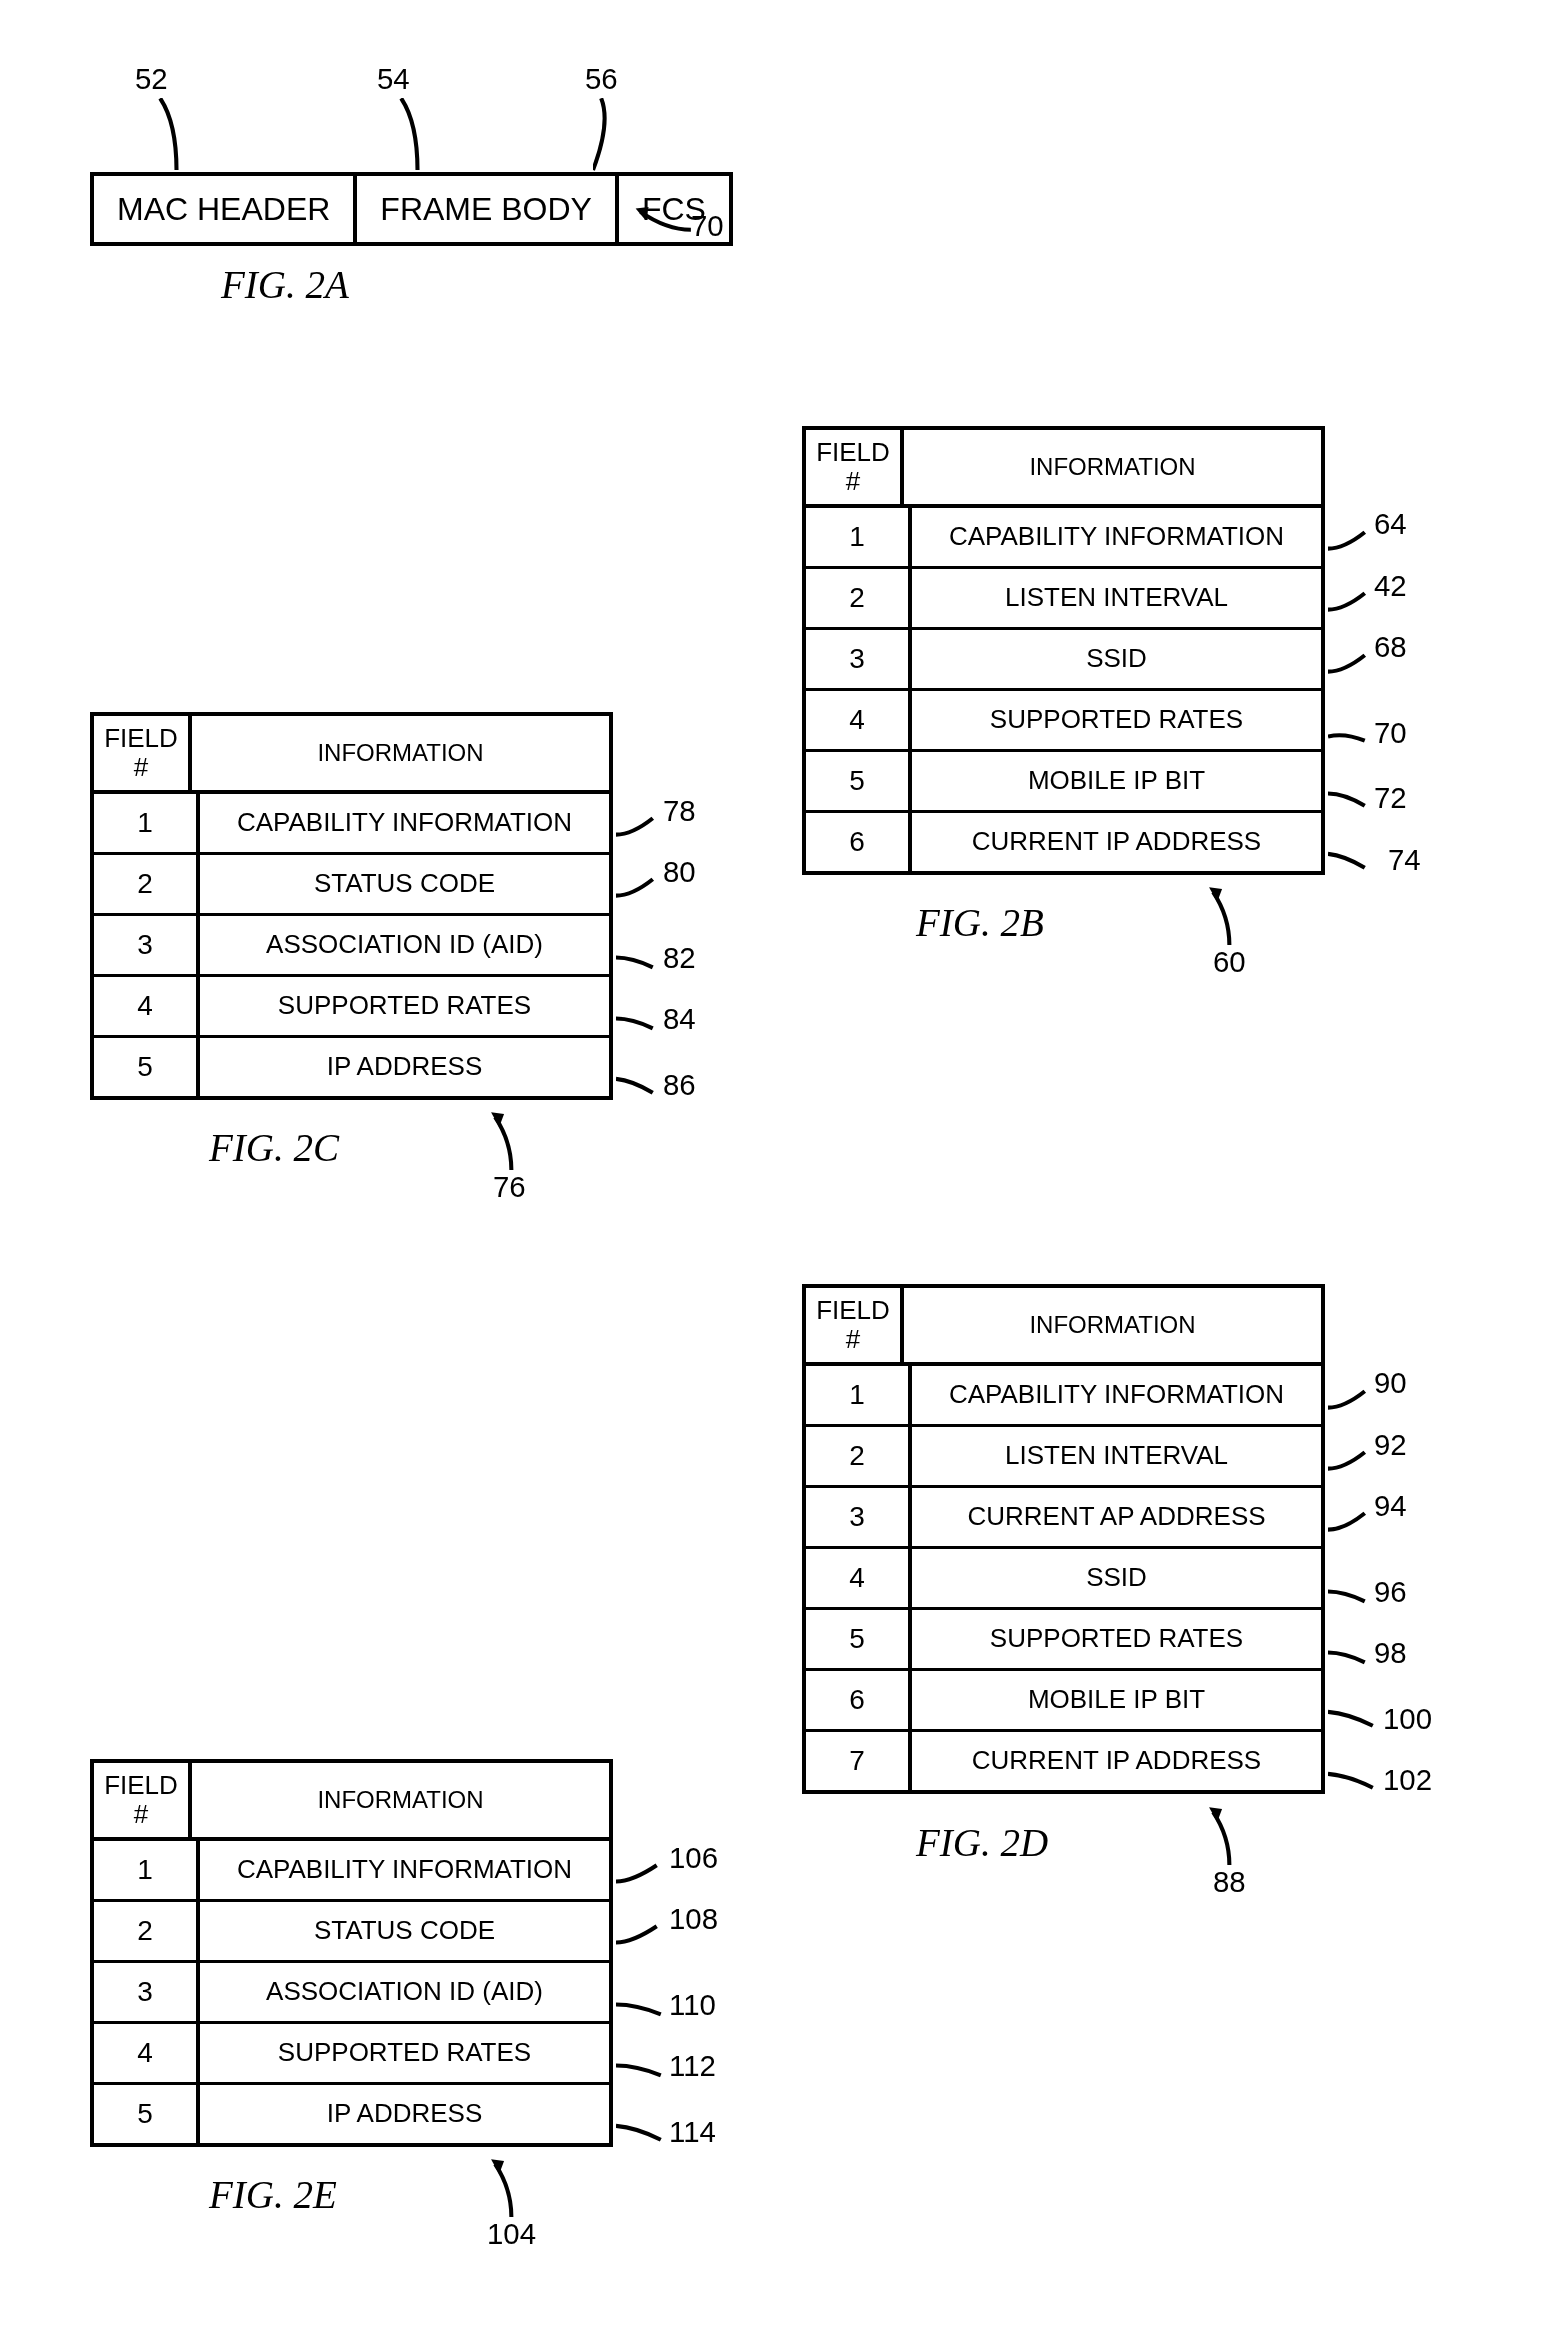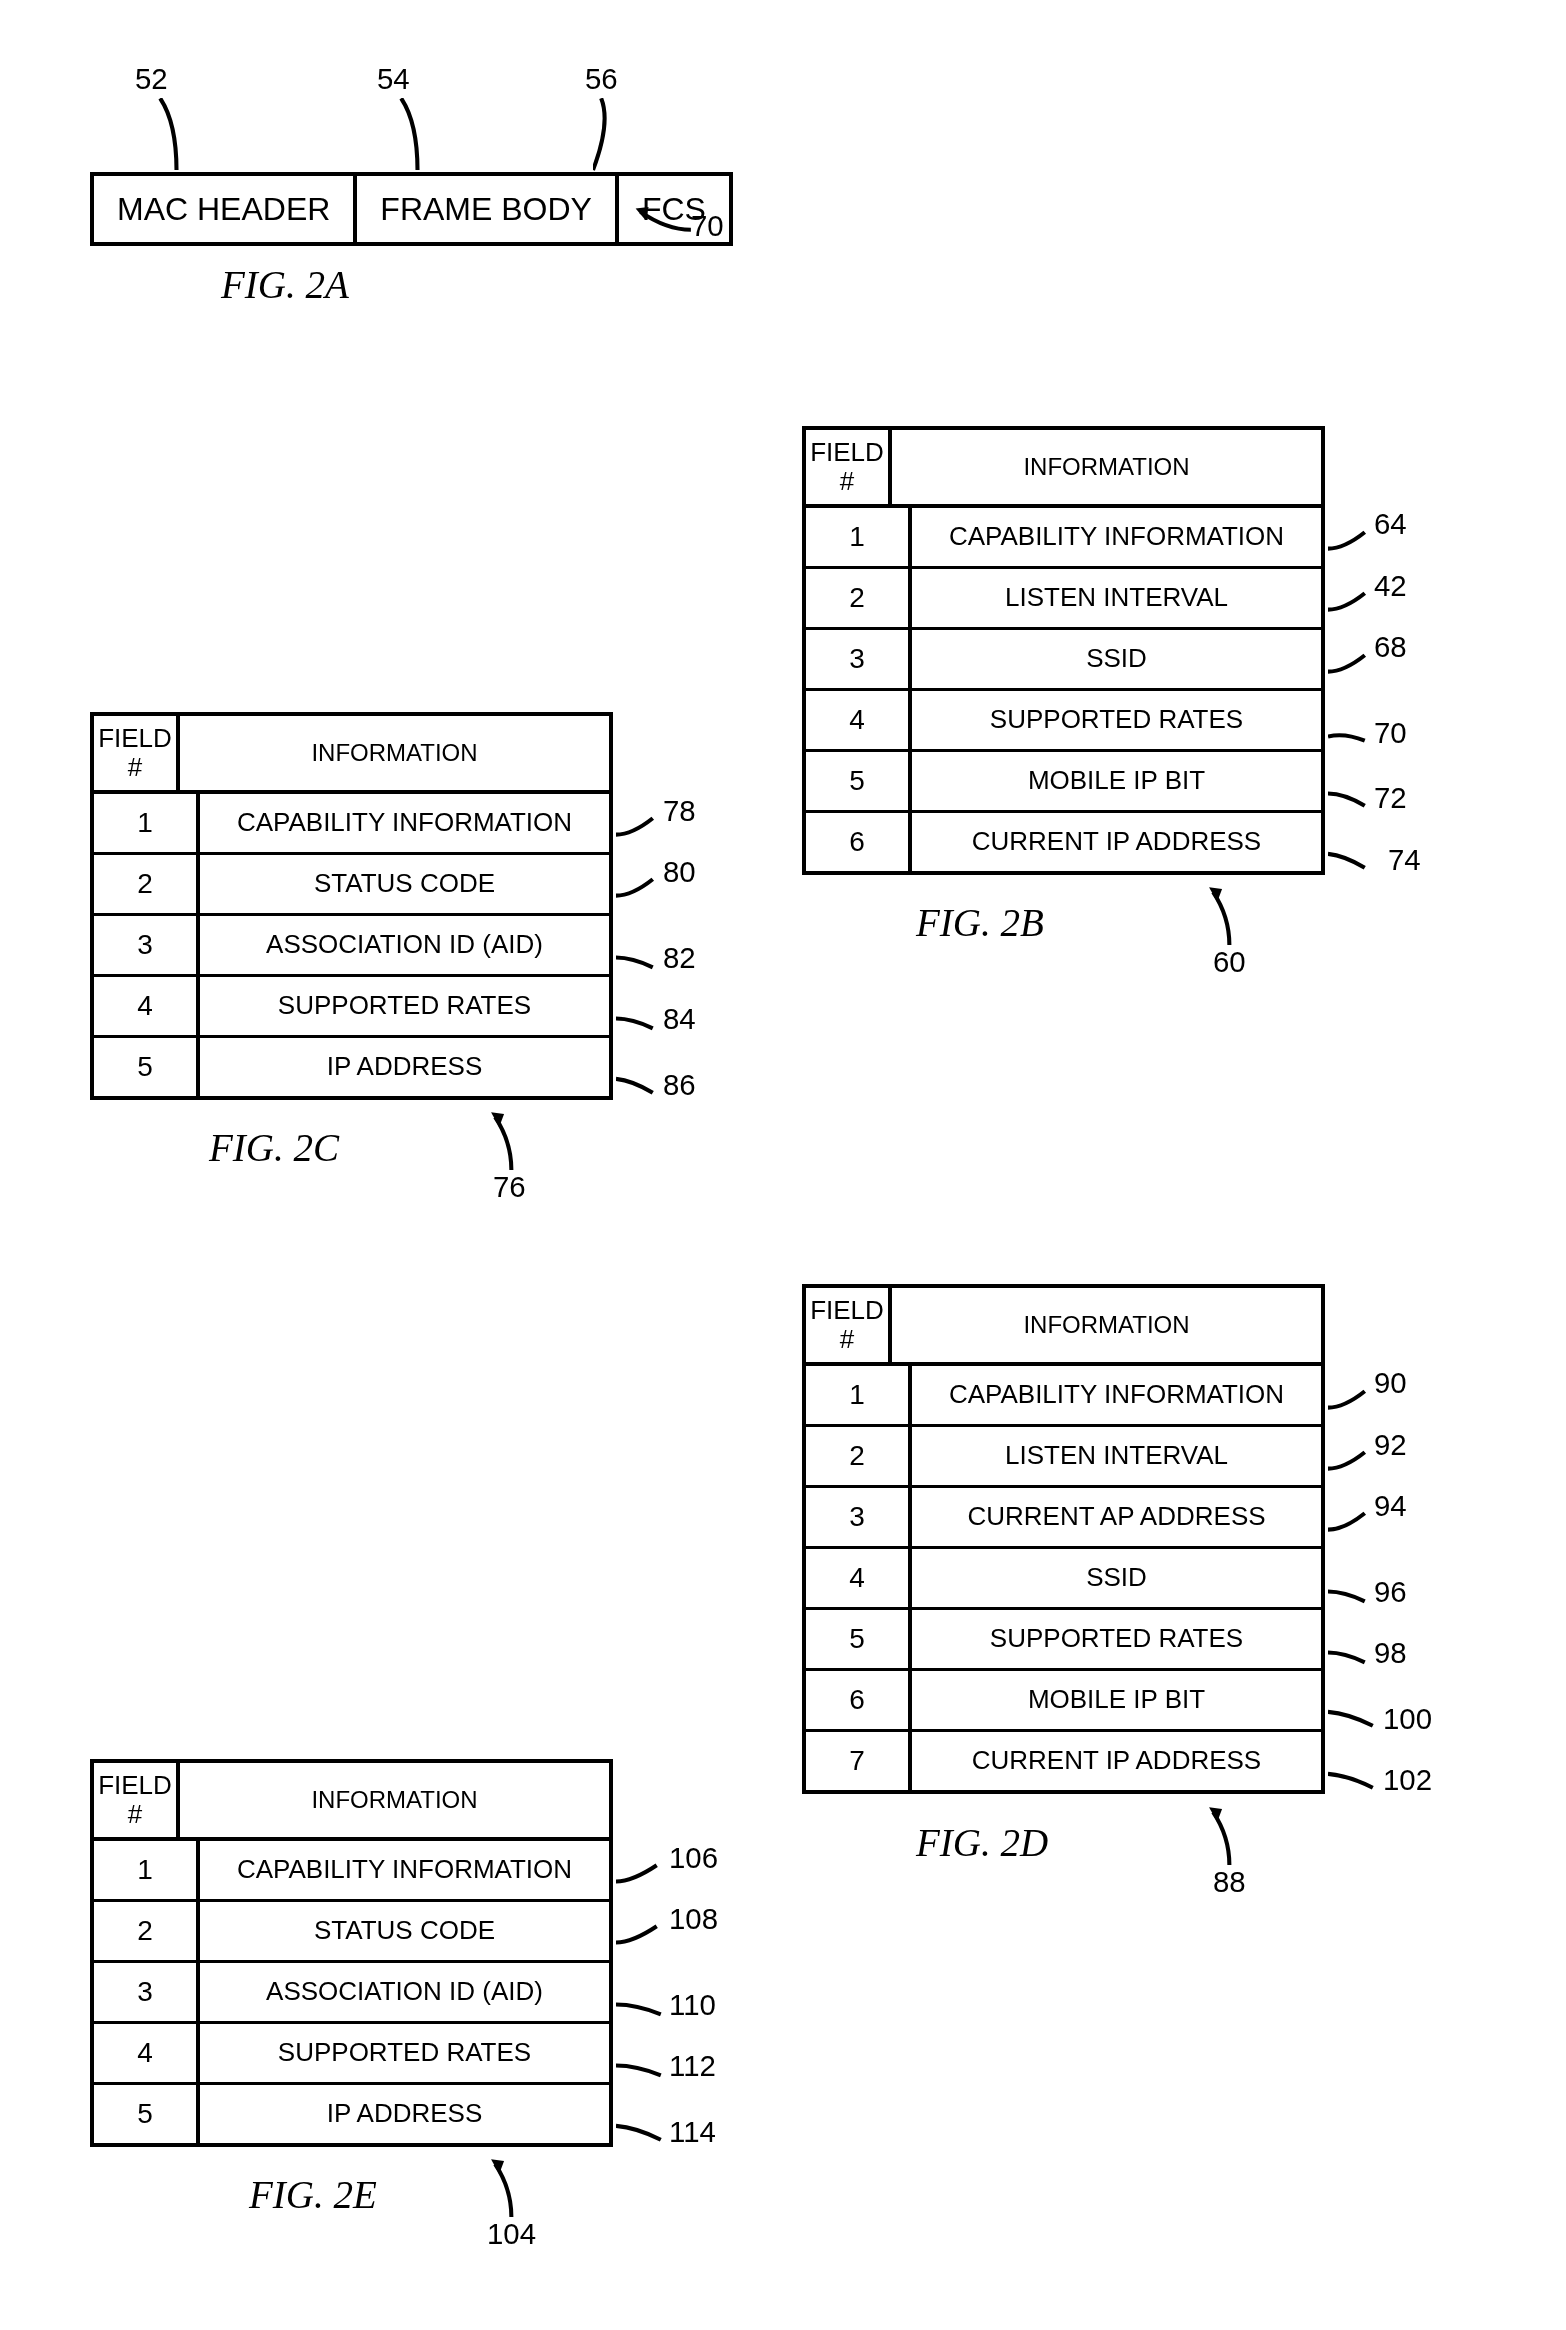--- a/index.html
+++ b/index.html
@@ -45,21 +45,21 @@
   .tbl {
     position: absolute;
     border: 4.9px solid #000;
     background: #fff;
   }
   .tbl .header {
     display: flex;
     border-bottom: 4.9px solid #000;
   }
   .tbl .fieldnum {
-    width: 86px;
+    width: 98px;
     border-right: 4.9px solid #000;
     display: flex;
     flex-direction: column;
     align-items: center;
     justify-content: center;
     font-size: 26px;
     padding: 8.2px 3.3px;
     line-height: 1.1;
     text-align: center;
   }
@@ -388,17 +388,17 @@
   <div class="side-ref" style="left:636px; top:2016px;">112</div>
   <svg style="position:absolute; left:583px; top:2078px;" width="57" height="33" viewBox="0 0 70 40">
       <path d="M 0 18 Q 25 20 55 35" stroke="#000" stroke-width="5" fill="none"></path>
     </svg>
   <div class="side-ref" style="left:636px; top:2082px;">114</div>
 
   <svg style="position:absolute; left:458px; top:2123px;" width="57" height="65" viewBox="0 0 70 80">
     <path d="M 25 75 Q 25 40 5 10" stroke="#000" stroke-width="5" fill="none"></path>
     <polygon points="0,4 16,6 10,22" fill="#000"></polygon>
   </svg>
-  <div class="fig-caption" style="left:176px; top:2139px;margin-left:40px;">FIG. 2E</div>
+  <div class="fig-caption" style="left:176px; top:2139px;">FIG. 2E</div>
   <div class="bottom-ref" style="left:454px; top:2184px;">104</div>
 
 </div>
 
 
 </body></html>

